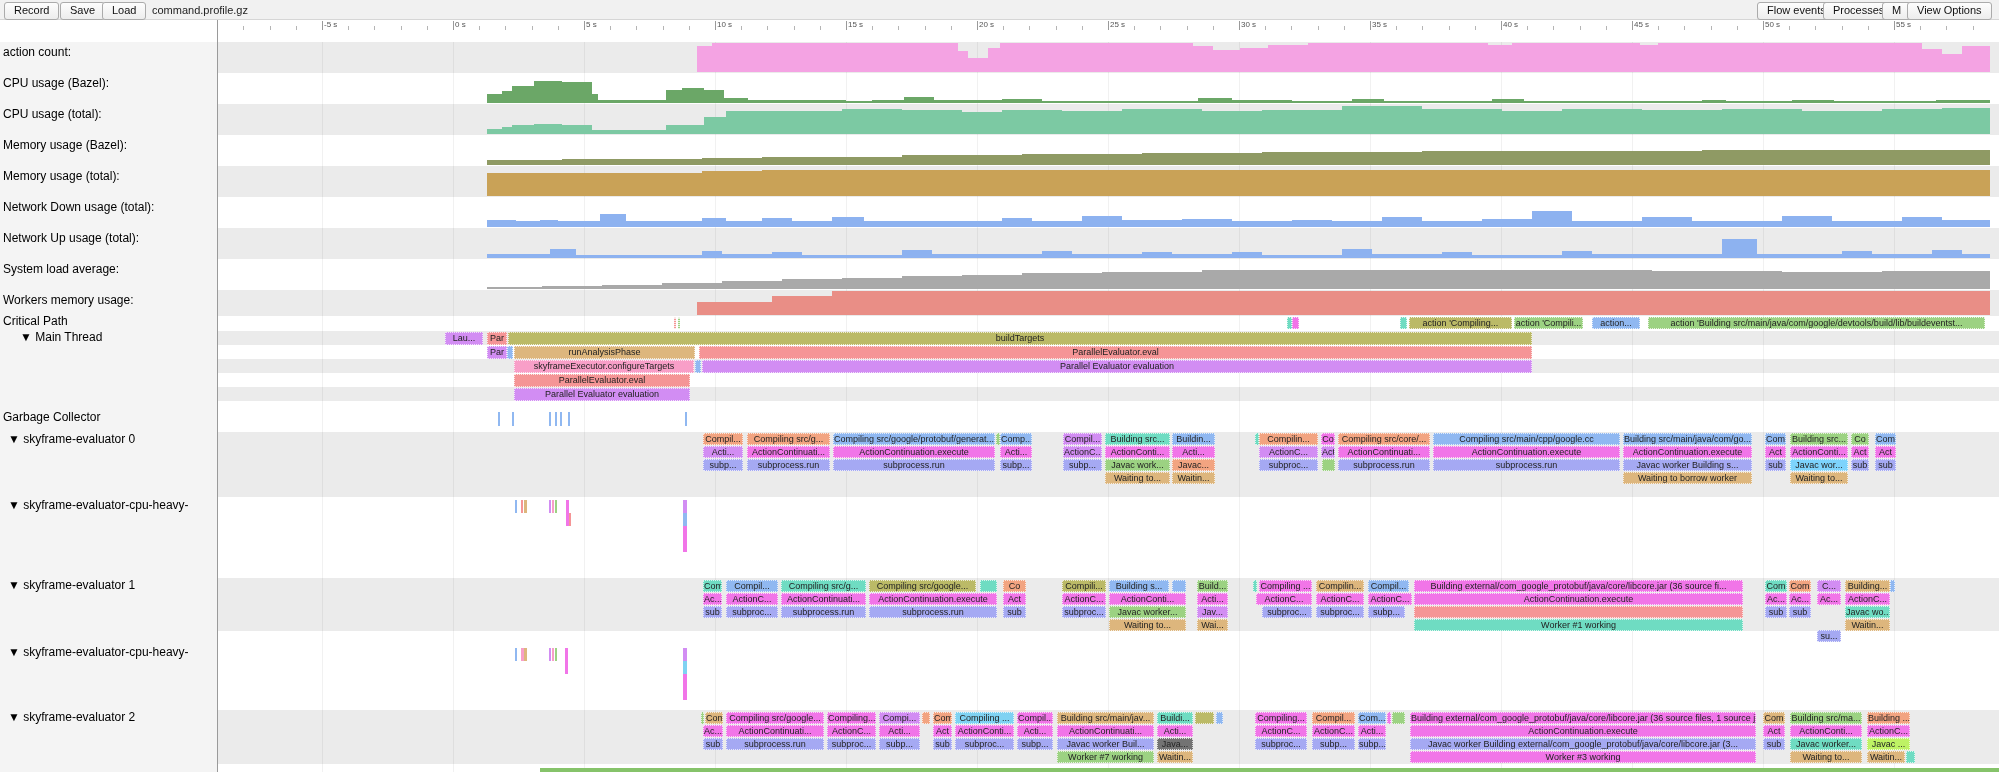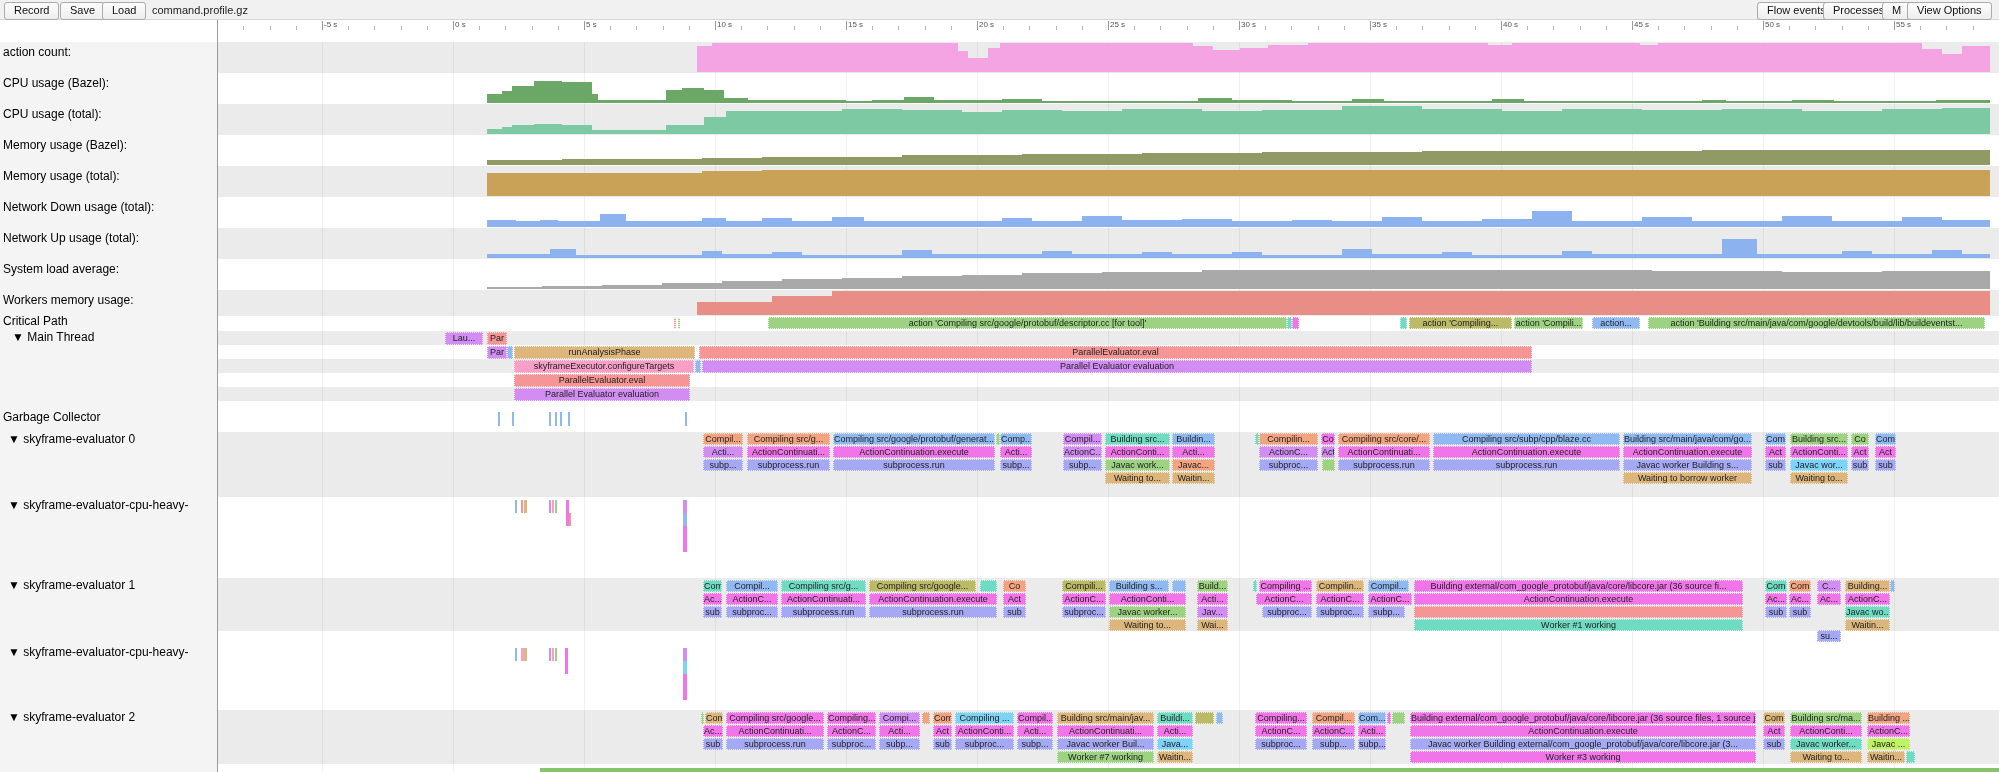--- a/index.html
+++ b/index.html
@@ -125,21 +125,21 @@
       <div class="abs sblabel" style="left: 3px; top: 3px;">action count:</div>
       <div class="abs sblabel" style="left: 3px; top: 34px;">CPU usage (Bazel):</div>
       <div class="abs sblabel" style="left: 3px; top: 65px;">CPU usage (total):</div>
       <div class="abs sblabel" style="left: 3px; top: 96px;">Memory usage (Bazel):</div>
       <div class="abs sblabel" style="left: 3px; top: 127px;">Memory usage (total):</div>
       <div class="abs sblabel" style="left: 3px; top: 158px;">Network Down usage (total):</div>
       <div class="abs sblabel" style="left: 3px; top: 189px;">Network Up usage (total):</div>
       <div class="abs sblabel" style="left: 3px; top: 220px;">System load average:</div>
       <div class="abs sblabel" style="left: 3px; top: 251px;">Workers memory usage:</div>
       <div class="abs sblabel" style="left: 3px; top: 272px;">Critical Path</div>
-      <div class="abs sblabel" style="left: 12px; top: 288px;">▼ Main Thread</div>
+      <div class="abs sblabel" style="left: 20px; top: 288px;">▼ Main Thread</div>
       <div class="abs sblabel" style="left: 3px; top: 368px;">Garbage Collector</div>
       <div class="abs sblabel" style="left: 8px; top: 390px;">▼ skyframe-evaluator 0</div>
       <div class="abs sblabel" style="left: 8px; top: 456px;">▼ skyframe-evaluator-cpu-heavy-</div>
       <div class="abs sblabel" style="left: 8px; top: 536px;">▼ skyframe-evaluator 1</div>
       <div class="abs sblabel" style="left: 8px; top: 603px;">▼ skyframe-evaluator-cpu-heavy-</div>
       <div class="abs sblabel" style="left: 8px; top: 668px;">▼ skyframe-evaluator 2</div>
     </div>
   <div id="sidebarLine" class="abs"></div>
 <div class="abs band" style="left: 218px; top: 42px; width: 1781px; height: 31px; background: rgb(235, 235, 235);"></div>
     <div class="abs band" style="left: 218px; top: 73px; width: 1781px; height: 31px; background: rgb(255, 255, 255);"></div>
@@ -350,30 +350,30 @@
     <div class="abs seg" style="left: 832px; width: 1158px; top: 291px; height: 24px; background: rgb(233, 142, 134);"></div>
     <div class="abs tickbar" style="left: 498px; top: 412px; width: 2px; height: 14px; background: rgb(144, 184, 241);"></div>
     <div class="abs tickbar" style="left: 512px; top: 412px; width: 2px; height: 14px; background: rgb(144, 184, 241);"></div>
     <div class="abs tickbar" style="left: 549px; top: 412px; width: 2px; height: 14px; background: rgb(144, 184, 241);"></div>
     <div class="abs tickbar" style="left: 555px; top: 412px; width: 2px; height: 14px; background: rgb(144, 184, 241);"></div>
     <div class="abs tickbar" style="left: 560px; top: 412px; width: 2px; height: 14px; background: rgb(144, 184, 241);"></div>
     <div class="abs tickbar" style="left: 568px; top: 412px; width: 2px; height: 14px; background: rgb(144, 184, 241);"></div>
     <div class="abs tickbar" style="left: 685px; top: 412px; width: 2px; height: 14px; background: rgb(144, 184, 241);"></div>
     <div class="abs bar" style="left: 674px; top: 317px; width: 2px; height: 12px; line-height: 10px; background: rgb(245, 149, 150);"></div>
     <div class="abs bar" style="left: 678px; top: 317px; width: 2px; height: 12px; line-height: 10px; background: rgb(156, 210, 130);"></div>
-    <div class="abs bar" style="left: 768px; top: 317px; width: 519px; height: 12px; line-height: 10px; background: rgb(156, 210, 130);">action 'Compiling src/google/protobuf/descriptor.cc [for tool]'</div>
     <div class="abs bar" style="left: 1287px; top: 317px; width: 5px; height: 12px; line-height: 10px; background: rgb(111, 220, 194);"></div>
     <div class="abs bar" style="left: 1292px; top: 317px; width: 7px; height: 12px; line-height: 10px; background: rgb(241, 117, 232);"></div>
     <div class="abs bar" style="left: 1400px; top: 317px; width: 7px; height: 12px; line-height: 10px; background: rgb(111, 220, 194);"></div>
     <div class="abs bar" style="left: 1409px; top: 317px; width: 103px; height: 12px; line-height: 10px; background: rgb(187, 186, 103);">action 'Compiling...</div>
     <div class="abs bar" style="left: 1514px; top: 317px; width: 69px; height: 12px; line-height: 10px; background: rgb(156, 210, 130);">action 'Compili...</div>
     <div class="abs bar" style="left: 1592px; top: 317px; width: 48px; height: 12px; line-height: 10px; background: rgb(144, 184, 241);">action...</div>
     <div class="abs bar" style="left: 1648px; top: 317px; width: 337px; height: 12px; line-height: 10px; background: rgb(156, 210, 130);">action 'Building src/main/java/com/google/devtools/build/lib/buildeventst...</div>
     <div class="abs bar" style="left: 445px; top: 332px; width: 38px; height: 13px; line-height: 11px; background: rgb(210, 141, 243);">Lau...</div>
     <div class="abs bar" style="left: 487px; top: 332px; width: 20px; height: 13px; line-height: 11px; background: rgb(245, 149, 150);">Par</div>
+    <div class="abs bar" style="left: 508px; top: 332px; width: 1024px; height: 13px; line-height: 11px; background: rgb(187, 186, 103);">buildTargets</div>
     <div class="abs bar" style="left: 487px; top: 346px; width: 20px; height: 13px; line-height: 11px; background: rgb(210, 141, 243);">Par</div>
     <div class="abs bar" style="left: 507px; top: 346px; width: 6px; height: 13px; line-height: 11px; background: rgb(144, 184, 241);"></div>
     <div class="abs bar" style="left: 514px; top: 346px; width: 181px; height: 13px; line-height: 11px; background: rgb(221, 182, 125);">runAnalysisPhase</div>
     <div class="abs bar" style="left: 699px; top: 346px; width: 833px; height: 13px; line-height: 11px; background: rgb(245, 149, 150);">ParallelEvaluator.eval</div>
     <div class="abs bar" style="left: 514px; top: 360px; width: 180px; height: 13px; line-height: 11px; background: rgb(248, 159, 200);">skyframeExecutor.configureTargets</div>
     <div class="abs bar" style="left: 695px; top: 360px; width: 6px; height: 13px; line-height: 11px; background: rgb(144, 184, 241);"></div>
     <div class="abs bar" style="left: 702px; top: 360px; width: 830px; height: 13px; line-height: 11px; background: rgb(210, 141, 243);">Parallel Evaluator evaluation</div>
     <div class="abs bar" style="left: 514px; top: 374px; width: 176px; height: 13px; line-height: 11px; background: rgb(245, 149, 150);">ParallelEvaluator.eval</div>
     <div class="abs bar" style="left: 514px; top: 388px; width: 176px; height: 13px; line-height: 11px; background: rgb(210, 141, 243);">Parallel Evaluator evaluation</div>
     <div class="abs bar" style="left: 703px; top: 433px; width: 40px; height: 12px; line-height: 10px; background: rgb(242, 164, 129);">Compil...</div>
@@ -381,21 +381,21 @@
     <div class="abs bar" style="left: 833px; top: 433px; width: 162px; height: 12px; line-height: 10px; background: rgb(144, 184, 241);">Compiling src/google/protobuf/generat...</div>
     <div class="abs bar" style="left: 996px; top: 433px; width: 4px; height: 12px; line-height: 10px; background: rgb(156, 210, 130);"></div>
     <div class="abs bar" style="left: 1000px; top: 433px; width: 32px; height: 12px; line-height: 10px; background: rgb(144, 184, 241);">Comp...</div>
     <div class="abs bar" style="left: 1063px; top: 433px; width: 39px; height: 12px; line-height: 10px; background: rgb(210, 141, 243);">Compil...</div>
     <div class="abs bar" style="left: 1105px; top: 433px; width: 65px; height: 12px; line-height: 10px; background: rgb(111, 220, 194);">Building src...</div>
     <div class="abs bar" style="left: 1172px; top: 433px; width: 43px; height: 12px; line-height: 10px; background: rgb(144, 184, 241);">Buildin...</div>
     <div class="abs bar" style="left: 1255px; top: 433px; width: 4px; height: 12px; line-height: 10px; background: rgb(111, 220, 194);"></div>
     <div class="abs bar" style="left: 1259px; top: 433px; width: 59px; height: 12px; line-height: 10px; background: rgb(242, 164, 129);">Compilin...</div>
     <div class="abs bar" style="left: 1321px; top: 433px; width: 14px; height: 12px; line-height: 10px; background: rgb(241, 117, 232);">Co</div>
     <div class="abs bar" style="left: 1338px; top: 433px; width: 92px; height: 12px; line-height: 10px; background: rgb(242, 164, 129);">Compiling src/core/...</div>
-    <div class="abs bar" style="left: 1433px; top: 433px; width: 187px; height: 12px; line-height: 10px; background: rgb(144, 184, 241);">Compiling src/subp/cpp/blaze.cc</div>
+    <div class="abs bar" style="left: 1433px; top: 433px; width: 187px; height: 12px; line-height: 10px; background: rgb(144, 184, 241);">Compiling src/main/cpp/google.cc</div>
     <div class="abs bar" style="left: 1623px; top: 433px; width: 129px; height: 12px; line-height: 10px; background: rgb(144, 184, 241);">Building src/main/java/com/go...</div>
     <div class="abs bar" style="left: 1765px; top: 433px; width: 21px; height: 12px; line-height: 10px; background: rgb(144, 184, 241);">Com</div>
     <div class="abs bar" style="left: 1790px; top: 433px; width: 58px; height: 12px; line-height: 10px; background: rgb(156, 210, 130);">Building src...</div>
     <div class="abs bar" style="left: 1851px; top: 433px; width: 18px; height: 12px; line-height: 10px; background: rgb(156, 210, 130);">Co</div>
     <div class="abs bar" style="left: 1875px; top: 433px; width: 21px; height: 12px; line-height: 10px; background: rgb(144, 184, 241);">Com</div>
     <div class="abs bar" style="left: 703px; top: 446px; width: 40px; height: 12px; line-height: 10px; background: rgb(210, 141, 243);">Acti...</div>
     <div class="abs bar" style="left: 747px; top: 446px; width: 83px; height: 12px; line-height: 10px; background: rgb(241, 117, 232);">ActionContinuati...</div>
     <div class="abs bar" style="left: 833px; top: 446px; width: 162px; height: 12px; line-height: 10px; background: rgb(241, 117, 232);">ActionContinuation.execute</div>
     <div class="abs bar" style="left: 1000px; top: 446px; width: 32px; height: 12px; line-height: 10px; background: rgb(241, 117, 232);">Acti...</div>
     <div class="abs bar" style="left: 1063px; top: 446px; width: 39px; height: 12px; line-height: 10px; background: rgb(210, 141, 243);">ActionC...</div>
@@ -525,21 +525,21 @@
     <div class="abs bar" style="left: 1790px; top: 725px; width: 72px; height: 12px; line-height: 10px; background: rgb(241, 117, 232);">ActionConti...</div>
     <div class="abs bar" style="left: 1867px; top: 725px; width: 43px; height: 12px; line-height: 10px; background: rgb(241, 117, 232);">ActionC...</div>
     <div class="abs bar" style="left: 703px; top: 738px; width: 20px; height: 12px; line-height: 10px; background: rgb(165, 169, 243);">sub</div>
     <div class="abs bar" style="left: 726px; top: 738px; width: 98px; height: 12px; line-height: 10px; background: rgb(165, 169, 243);">subprocess.run</div>
     <div class="abs bar" style="left: 827px; top: 738px; width: 49px; height: 12px; line-height: 10px; background: rgb(165, 169, 243);">subproc...</div>
     <div class="abs bar" style="left: 879px; top: 738px; width: 41px; height: 12px; line-height: 10px; background: rgb(165, 169, 243);">subp...</div>
     <div class="abs bar" style="left: 933px; top: 738px; width: 19px; height: 12px; line-height: 10px; background: rgb(165, 169, 243);">sub</div>
     <div class="abs bar" style="left: 955px; top: 738px; width: 59px; height: 12px; line-height: 10px; background: rgb(165, 169, 243);">subproc...</div>
     <div class="abs bar" style="left: 1017px; top: 738px; width: 36px; height: 12px; line-height: 10px; background: rgb(165, 169, 243);">subp...</div>
     <div class="abs bar" style="left: 1057px; top: 738px; width: 97px; height: 12px; line-height: 10px; background: rgb(165, 169, 243);">Javac worker Buil...</div>
-    <div class="abs bar" style="left: 1157px; top: 738px; width: 36px; height: 12px; line-height: 10px; background: #7dd3fc;">Java...</div>
+    <div class="abs bar" style="left: 1157px; top: 738px; width: 36px; height: 12px; line-height: 10px; background: #737373;">Java...</div>
     <div class="abs bar" style="left: 1255px; top: 738px; width: 52px; height: 12px; line-height: 10px; background: rgb(165, 169, 243);">subproc...</div>
     <div class="abs bar" style="left: 1312px; top: 738px; width: 43px; height: 12px; line-height: 10px; background: rgb(165, 169, 243);">subp...</div>
     <div class="abs bar" style="left: 1358px; top: 738px; width: 28px; height: 12px; line-height: 10px; background: rgb(165, 169, 243);">subp...</div>
     <div class="abs bar" style="left: 1410px; top: 738px; width: 346px; height: 12px; line-height: 10px; background: rgb(165, 169, 243);">Javac worker Building external/com_google_protobuf/java/core/libcore.jar (3...</div>
     <div class="abs bar" style="left: 1763px; top: 738px; width: 22px; height: 12px; line-height: 10px; background: rgb(165, 169, 243);">sub</div>
     <div class="abs bar" style="left: 1790px; top: 738px; width: 72px; height: 12px; line-height: 10px; background: rgb(111, 220, 194);">Javac worker...</div>
     <div class="abs bar" style="left: 1867px; top: 738px; width: 43px; height: 12px; line-height: 10px; background: #bef264;">Javac ...</div>
     <div class="abs bar" style="left: 1057px; top: 751px; width: 97px; height: 12px; line-height: 10px; background: rgb(156, 210, 130);">Worker #7 working</div>
     <div class="abs bar" style="left: 1157px; top: 751px; width: 36px; height: 12px; line-height: 10px; background: rgb(221, 182, 125);">Waitin...</div>
     <div class="abs bar" style="left: 1410px; top: 751px; width: 346px; height: 12px; line-height: 10px; background: rgb(241, 117, 232);">Worker #3 working</div>

